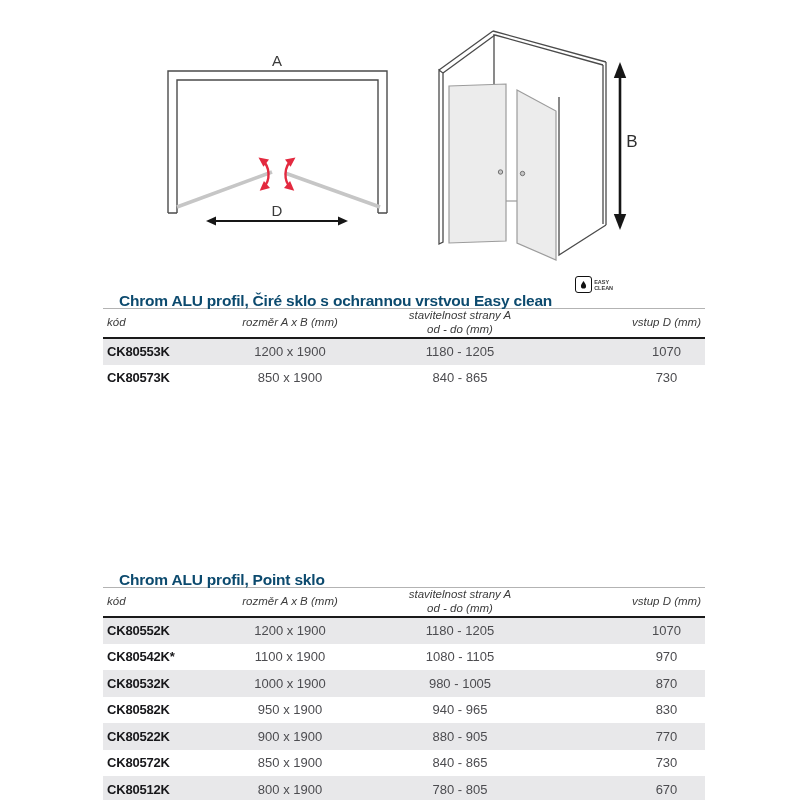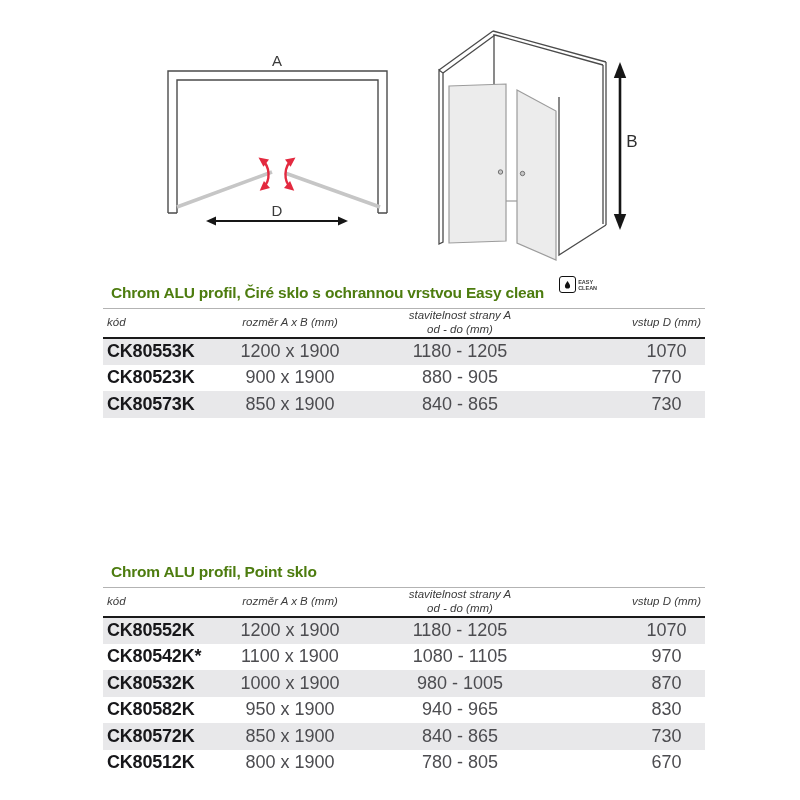--- a/index.html
+++ b/index.html
@@ -13,21 +13,21 @@
   .spec-section { position:absolute; left:103px; width:602px; }
   .sec1 { top:275px; }
   .sec2 { top:554px; }
 
   .title-row {
     display:flex; align-items:flex-start; gap:7px;
     height:34px; box-sizing:border-box;
     border-bottom:1px solid #b3b3b3;
   }
   .title-row h2 {
-    margin:8px; font-size:15.5px; font-weight:bold; color:#4d7c0f;
+    margin:16px; font-size:15.5px; font-weight:bold; color:#0c4a6e;
     letter-spacing:-0.2px; line-height:19px;
   }
   .badge { display:flex; gap:2px; margin-top:1px; }
   .badge-box {
     width:17px; height:17px; box-sizing:border-box;
     border:1.6px solid #111; border-radius:3px;
     display:flex; align-items:center; justify-content:center; background:#fff;
   }
   .badge-box svg { width:9px; height:11px; display:block; }
   .badge-text {
@@ -43,21 +43,21 @@
   th {
     font-weight:normal; font-size:11.5px; color:#3c3c3c;
     line-height:1.18; padding:0; vertical-align:middle; text-align:center;
     border-bottom:2.5px solid #1a1a1a;
   }
   th:first-child { text-align:left; padding-left:4px; }
   th:nth-child(4), td:nth-child(4) { padding-left:78px;margin-top:18px; }
 
   tbody tr { height:26.5px; }
   tbody tr:nth-child(odd) { background:#e8e8ea; }
-  td { padding:0; font-size:18px; color:#4c4c50; text-align:center; vertical-align:middle; }
+  td { padding:0; font-size:13px; color:#4c4c50; text-align:center; vertical-align:middle; }
   td.code {
     text-align:left; padding-left:4px; font-weight:bold;
     color:#17171a; letter-spacing:-0.2px;
   }
 </style>
 </head>
 <body>
 
 <div class="page">
 
@@ -144,26 +144,20 @@
           </tr>
         </thead>
       <tbody>
           <tr>
             <td class="code">CK80553K</td>
             <td>1200 x 1900</td>
             <td>1180 - 1205</td>
             <td>1070</td>
           </tr>
           <tr>
-            <td class="code">CK80523K</td>
-            <td>900 x 1900</td>
-            <td>880 - 905</td>
-            <td>770</td>
-          </tr>
-          <tr>
             <td class="code">CK80573K</td>
             <td>850 x 1900</td>
             <td>840 - 865</td>
             <td>730</td>
           </tr>
         </tbody>
     </table>
   </section>
 
   <section class="spec-section sec2">
@@ -204,20 +198,26 @@
             <td>980 - 1005</td>
             <td>870</td>
           </tr>
           <tr>
             <td class="code">CK80582K</td>
             <td>950 x 1900</td>
             <td>940 - 965</td>
             <td>830</td>
           </tr>
           <tr>
+            <td class="code">CK80522K</td>
+            <td>900 x 1900</td>
+            <td>880 - 905</td>
+            <td>770</td>
+          </tr>
+          <tr>
             <td class="code">CK80572K</td>
             <td>850 x 1900</td>
             <td>840 - 865</td>
             <td>730</td>
           </tr>
           <tr>
             <td class="code">CK80512K</td>
             <td>800 x 1900</td>
             <td>780 - 805</td>
             <td>670</td>

